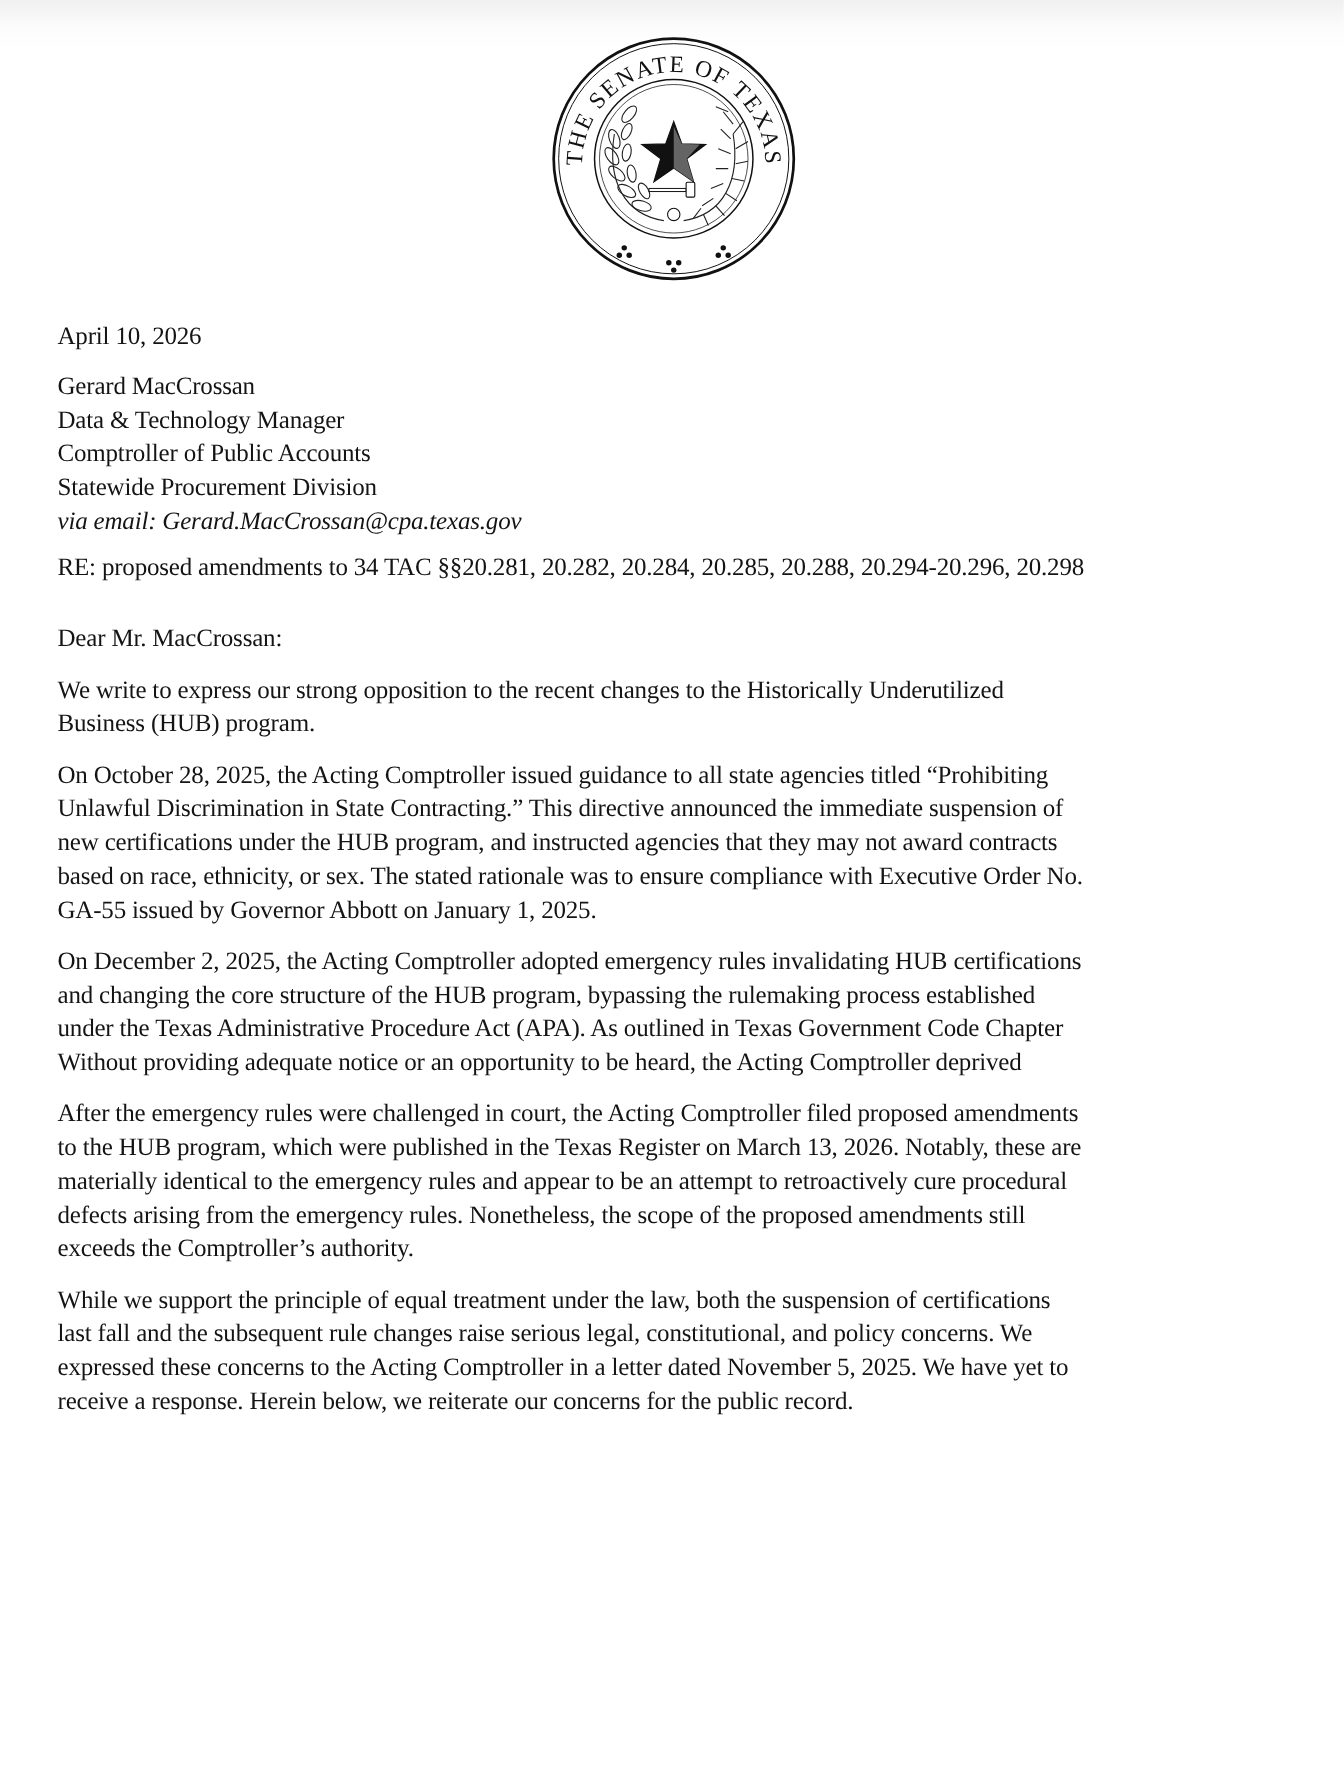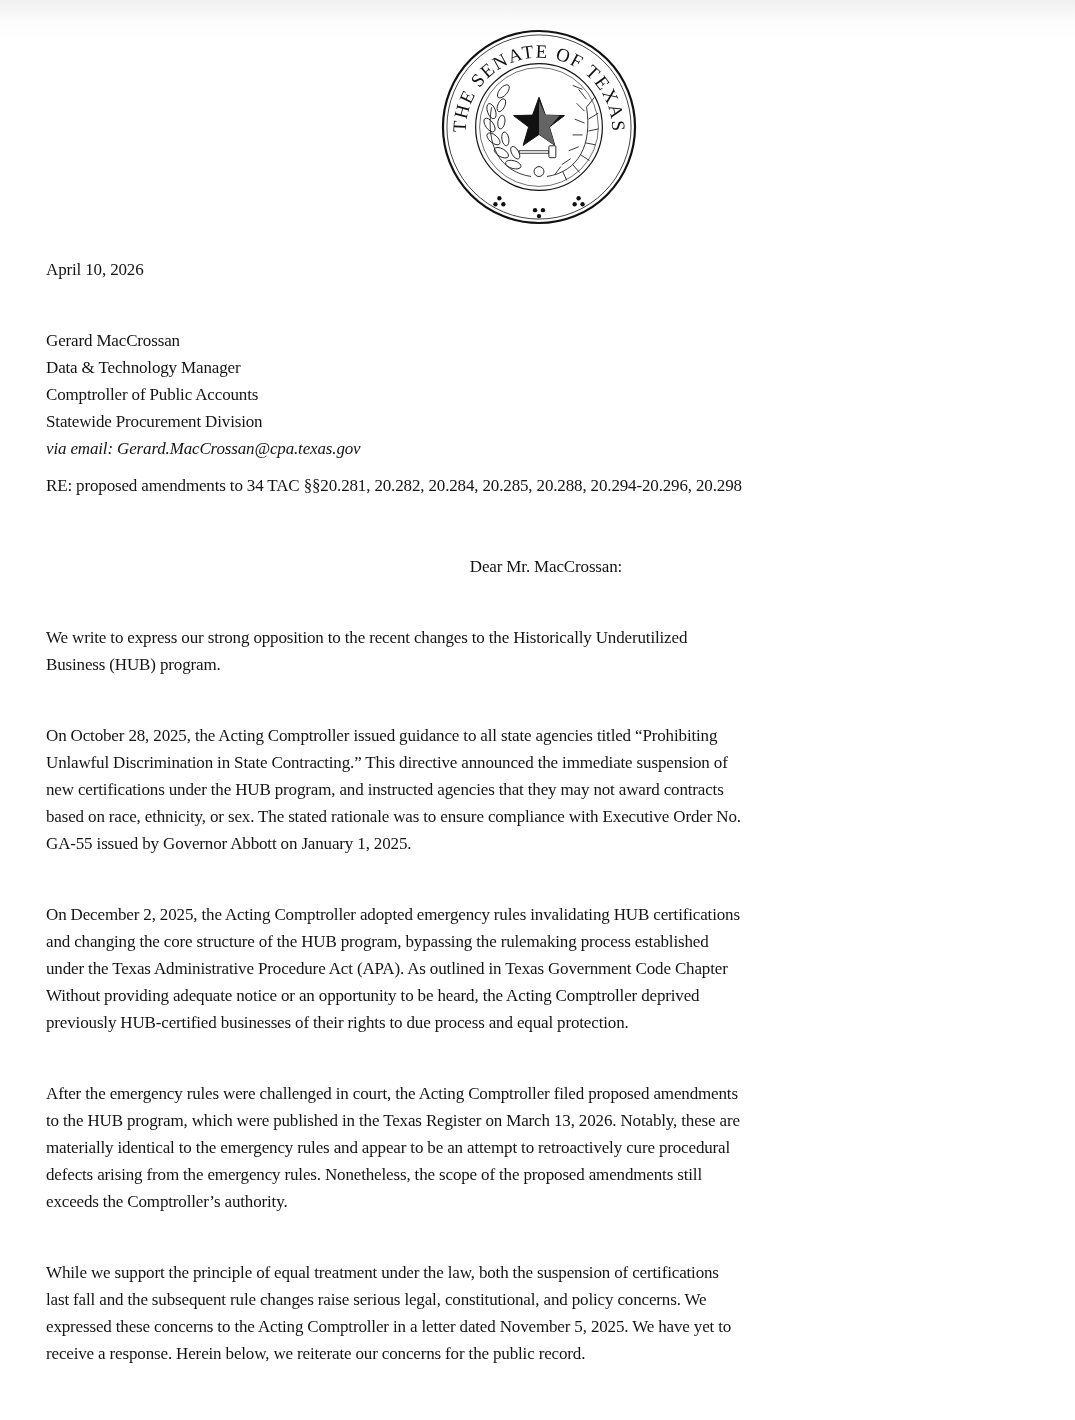--- a/index.html
+++ b/index.html
@@ -17,31 +17,31 @@
       left: 440px;
       top: 28px;
       width: 198px;
       height: 198px;
     }
     .page {
       position: absolute;
       left: 46px;
       top: 256px;
       width: 1000px;
-      font-size: 17px;
+      font-size: 20px;
       line-height: 27px;
       letter-spacing: -0.15px;
     }
     .line { white-space: nowrap; }
     .date { margin: 0; }
-    .addr { margin-top: 44px; }
+    .addr { margin-top: 13px; }
     .addr .italic { font-style: italic; }
     .re { margin-top: 10px; }
-    .salutation { margin-top: 54px; text-align: center; }
-    .para { margin-top: 44px; }
+    .salutation { margin-top: 30px; }
+    .para { margin-top: 14px; }
     .para .line { display: block; }
   </style>
 </head>
 <body>
 
 <div class="seal">
   <svg width="198" height="198" viewBox="0 0 200 200" xmlns="http://www.w3.org/2000/svg">
     <defs>
       <path id="sealArc" d="M 26 104 A 74 74 0 0 1 174 104" fill="none"></path>
     </defs>
@@ -122,21 +122,20 @@
     <span class="line">new certifications under the HUB program, and instructed agencies that they may not award contracts</span>
     <span class="line">based on race, ethnicity, or sex. The stated rationale was to ensure compliance with Executive Order No.</span>
     <span class="line">GA-55 issued by Governor Abbott on January 1, 2025.</span>
   </div>
 
   <div class="para">
     <span class="line">On December 2, 2025, the Acting Comptroller adopted emergency rules invalidating HUB certifications</span>
     <span class="line">and changing the core structure of the HUB program, bypassing the rulemaking process established</span>
     <span class="line">under the Texas Administrative Procedure Act (APA). As outlined in Texas Government Code Chapter</span>
     <span class="line">Without providing adequate notice or an opportunity to be heard, the Acting Comptroller deprived</span>
-    <span class="line">previously HUB-certified businesses of their rights to due process and equal protection.</span>
   </div>
 
   <div class="para">
     <span class="line">After the emergency rules were challenged in court, the Acting Comptroller filed proposed amendments</span>
     <span class="line">to the HUB program, which were published in the Texas Register on March 13, 2026. Notably, these are</span>
     <span class="line">materially identical to the emergency rules and appear to be an attempt to retroactively cure procedural</span>
     <span class="line">defects arising from the emergency rules. Nonetheless, the scope of the proposed amendments still</span>
     <span class="line">exceeds the Comptroller’s authority.</span>
   </div>
 

